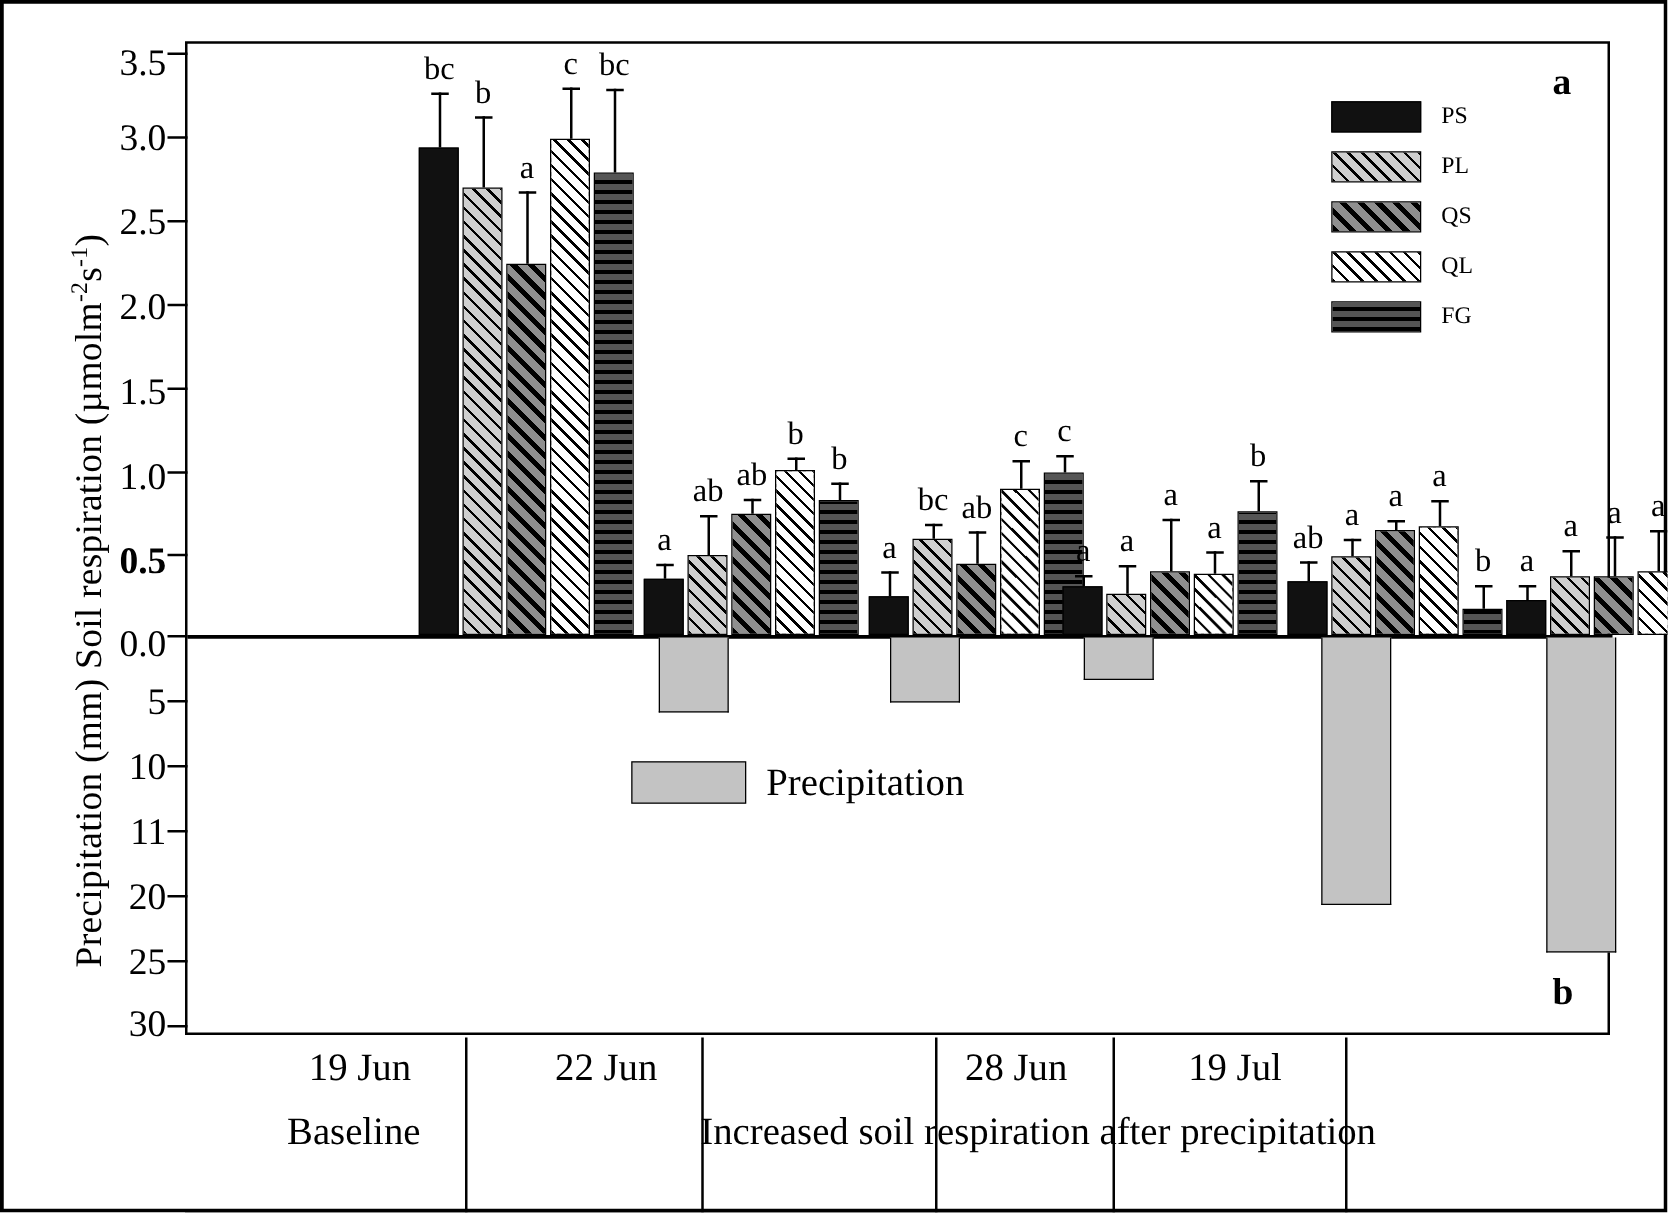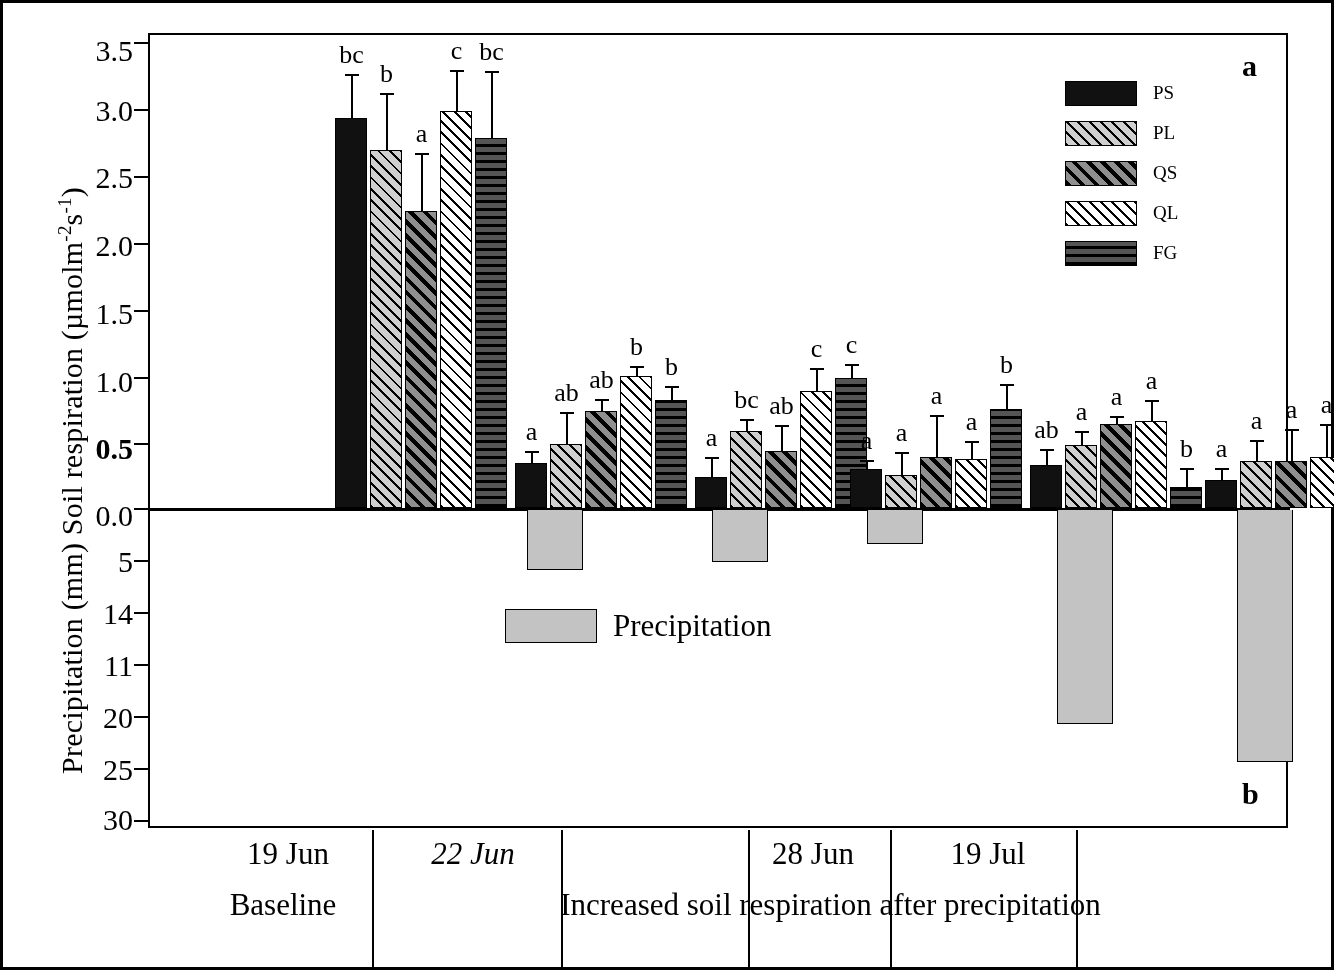--- a/index.html
+++ b/index.html
@@ -188,21 +188,21 @@
   <div class="ylab" style="left:40px; top:498px;">0.0</div>
   <div class="ylab" style="left:40px; top:431px;font-weight:bold;">0.5</div>
   <div class="ylab" style="left:40px; top:364px;">1.0</div>
   <div class="ylab" style="left:40px; top:296px;">1.5</div>
   <div class="ylab" style="left:40px; top:228px;">2.0</div>
   <div class="ylab" style="left:40px; top:160px;">2.5</div>
   <div class="ylab" style="left:40px; top:93px;">3.0</div>
   <div class="ylab" style="left:40px; top:33px;">3.5</div>
 
   <div class="ylab" style="left:40px; top:544px;">5</div>
-  <div class="ylab" style="left:40px; top:596px;">14</div>
+  <div class="ylab" style="left:40px; top:596px;">10</div>
   <div class="ylab" style="left:40px; top:648px;">11</div>
   <div class="ylab" style="left:40px; top:700px;">20</div>
   <div class="ylab" style="left:40px; top:752px;">25</div>
   <div class="ylab" style="left:40px; top:802px;">30</div>
 
   <div id="plot">
 
     <div class="ytick" style="top:7px;"></div>
     <div class="ytick" style="top:74px;"></div>
     <div class="ytick" style="top:141px;"></div>
@@ -381,21 +381,21 @@
   </div>
 
   <div id="xaxis">
     <div class="xsep" style="left:224px;"></div>
     <div class="xsep" style="left:413px;"></div>
     <div class="xsep" style="left:600px;"></div>
     <div class="xsep" style="left:742px;"></div>
     <div class="xsep" style="left:928px;"></div>
 
     <div class="xdate" style="left:50px;  width:180px;">19 Jun</div>
-    <div class="xdate" style="left:235px; width:180px;font-style:italic;">22 Jun</div>
+    <div class="xdate" style="left:247px; width:180px;">22 Jun</div>
     <div class="xdate" style="left:580px; width:170px;">28 Jun</div>
     <div class="xdate" style="left:750px; width:180px;">19 Jul</div>
 
     <div class="xsub" style="left:40px;  width:190px;">Baseline</div>
     <div class="xsub" style="left:230px; width:905px;">Increased soil respiration after precipitation</div>
   </div>
   <div id="bottomrule"></div>
 </div>
 
 </body></html>

